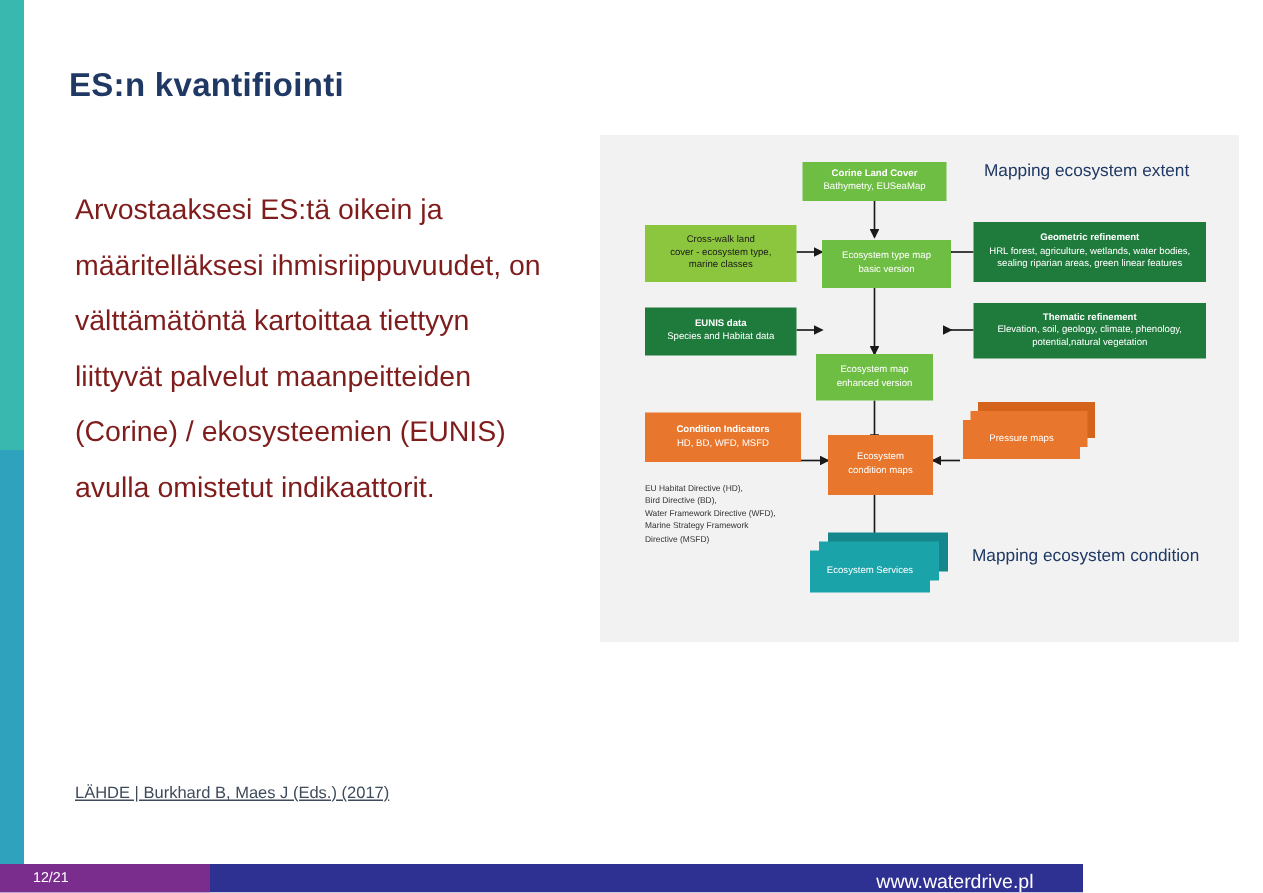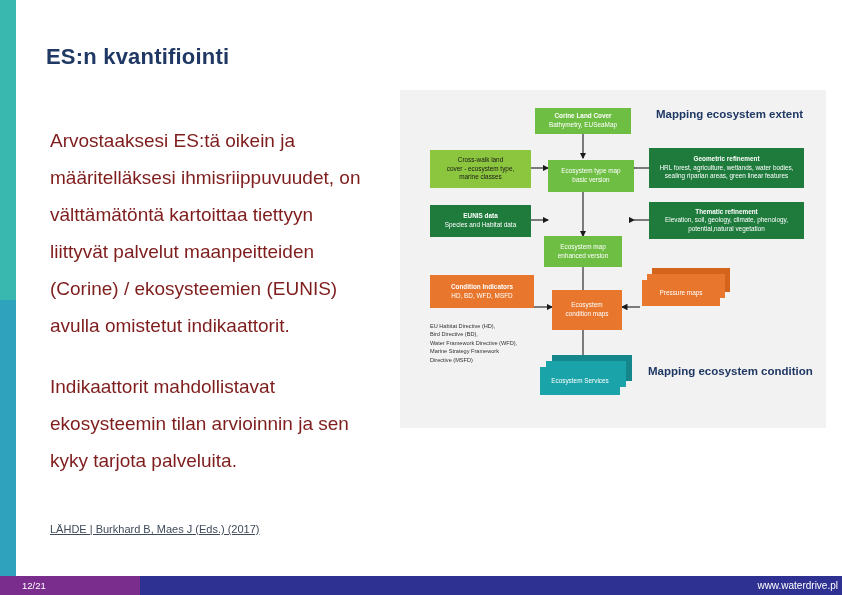--- a/index.html
+++ b/index.html
@@ -50,53 +50,53 @@
     position: absolute;
     left: 50px; top: 523px;
     font-size: 11px;
     color: #3f4a5a;
     text-decoration: underline;
   }
   
   .footer {
     position: absolute;
     left: 0; bottom: 0;
-    width: 842px; height: 19px;
+    width: 722px; height: 19px;
     background: #2e3192;
     display: flex;
-    align-items: center;
+    align-items: flex-end;
     margin-top: 36px;
   }
   .footer-left {
     width: 140px;
     background: #7b2d8e;
     height: 19px;
     display: flex;
     align-items: center;
     padding-left: 22px;
     color: #ffffff;
     font-size: 9.5px;
   }
   .footer-right {
     flex: 1;
     text-align: right;
-    padding-right: 4px;
+    padding-right: 33px;
     color: #ffffff;
-    font-size: 10px;
+    font-size: 13px;
   }
   
   .figure {
     position: absolute;
     left: 400px; top: 90px;
     width: 426px; height: 338px;
     background: #f2f2f2;
   }
   .fig-label {
     position: absolute;
-    font-weight: bold;
+    font-weight: normal;
     color: #1f3864;
     font-size: 11.5px;
   }
   .box {
     position: absolute;
     color: #ffffff;
     font-size: 6.4px;
     line-height: 1.35;
     text-align: center;
     display: flex;
@@ -129,21 +129,20 @@
 
 <div class="slide">
 
   <div class="left-bar"></div>
   <div class="left-bar-lower"></div>
 
   <div class="title">ES:n kvantifiointi</div>
 
   <div class="body-text">
     <p>Arvostaaksesi ES:tä oikein ja määritelläksesi ihmisriippuvuudet, on välttämätöntä kartoittaa tiettyyn liittyvät palvelut maanpeitteiden (Corine) / ekosysteemien (EUNIS) avulla omistetut indikaattorit.</p>
-    <p>Indikaattorit mahdollistavat ekosysteemin tilan arvioinnin ja sen kyky tarjota palveluita.</p>
   </div>
 
   <div class="source">LÄHDE | Burkhard B, Maes J (Eds.) (2017)</div>
 
   <div class="figure">
 
     <div class="fig-label" style="left:256px; top:18px;">Mapping ecosystem extent</div>
     <div class="fig-label" style="left:248px; top:275px;">Mapping ecosystem condition</div>
 
     <svg class="arrows">

